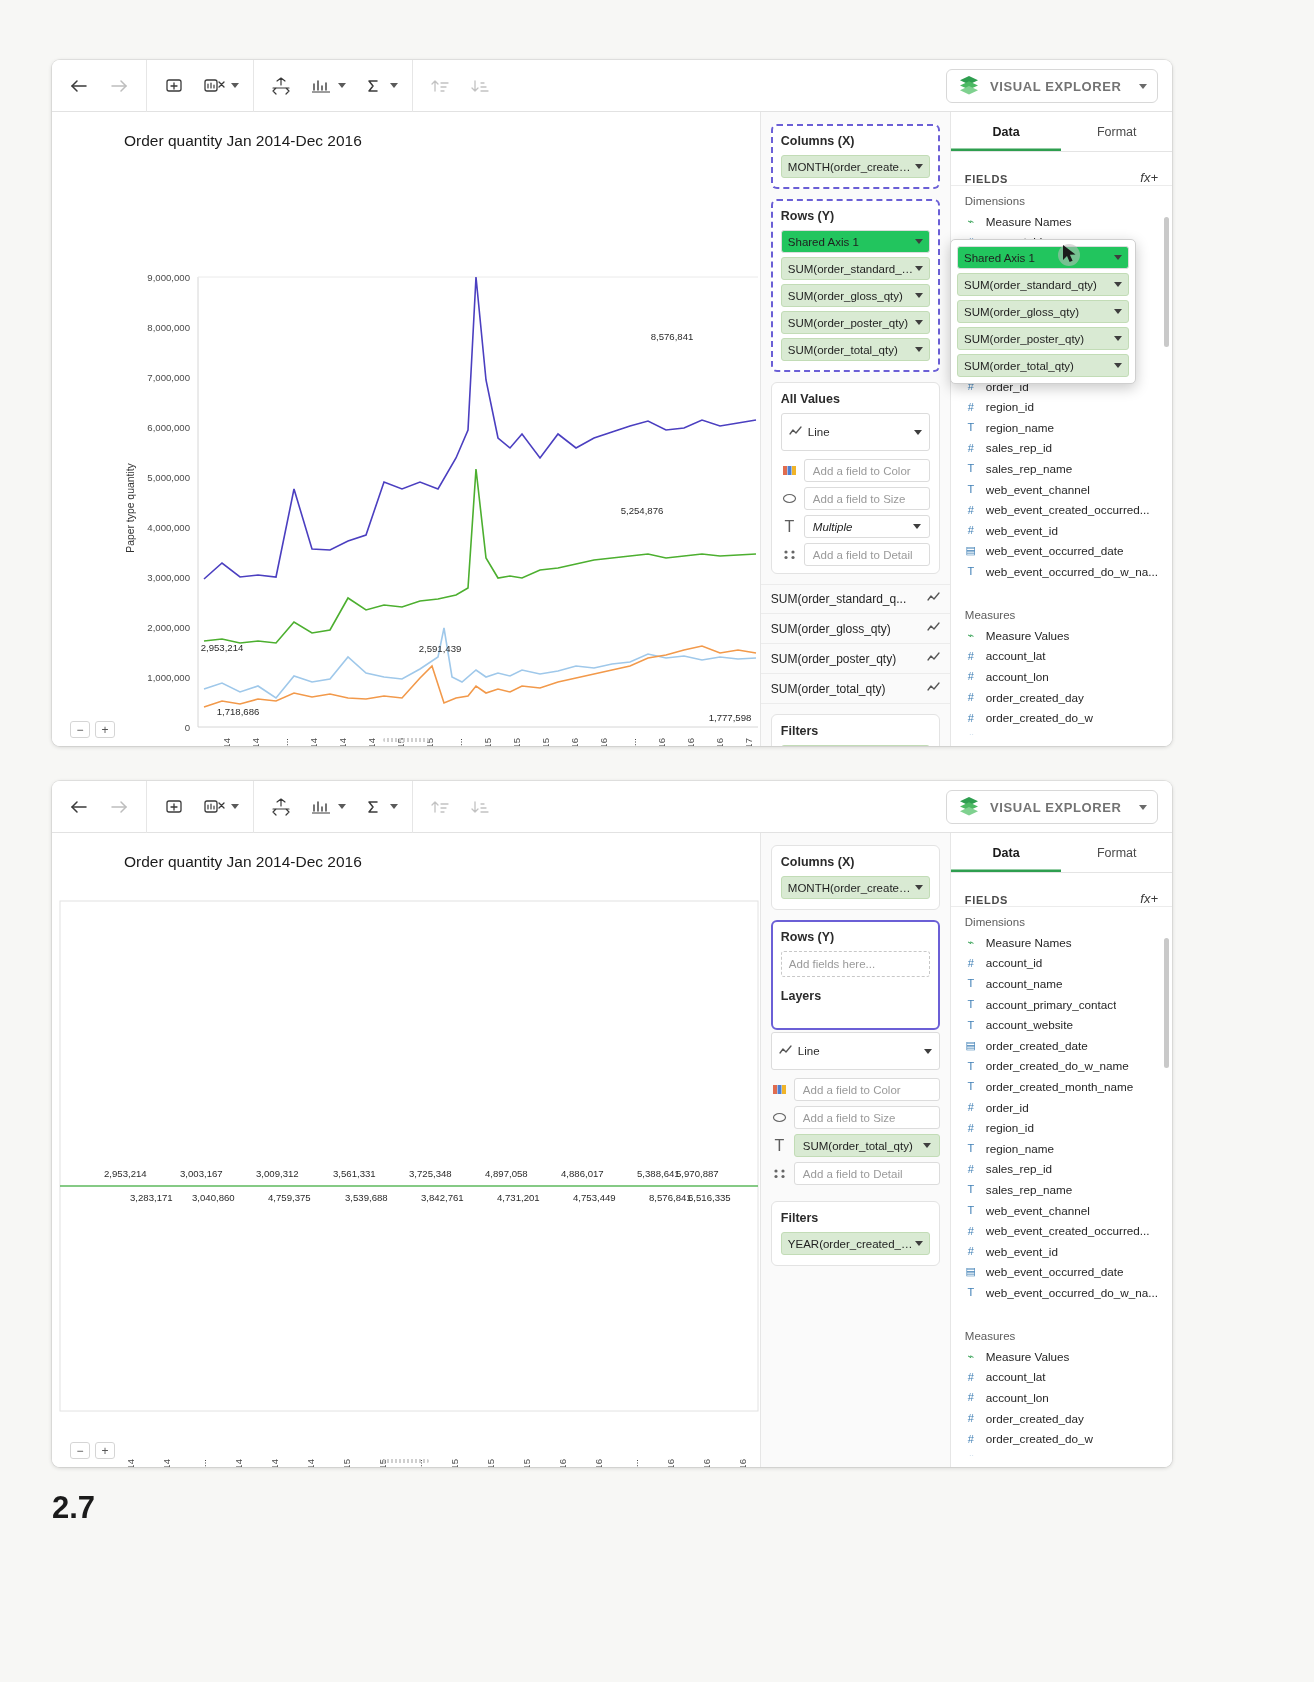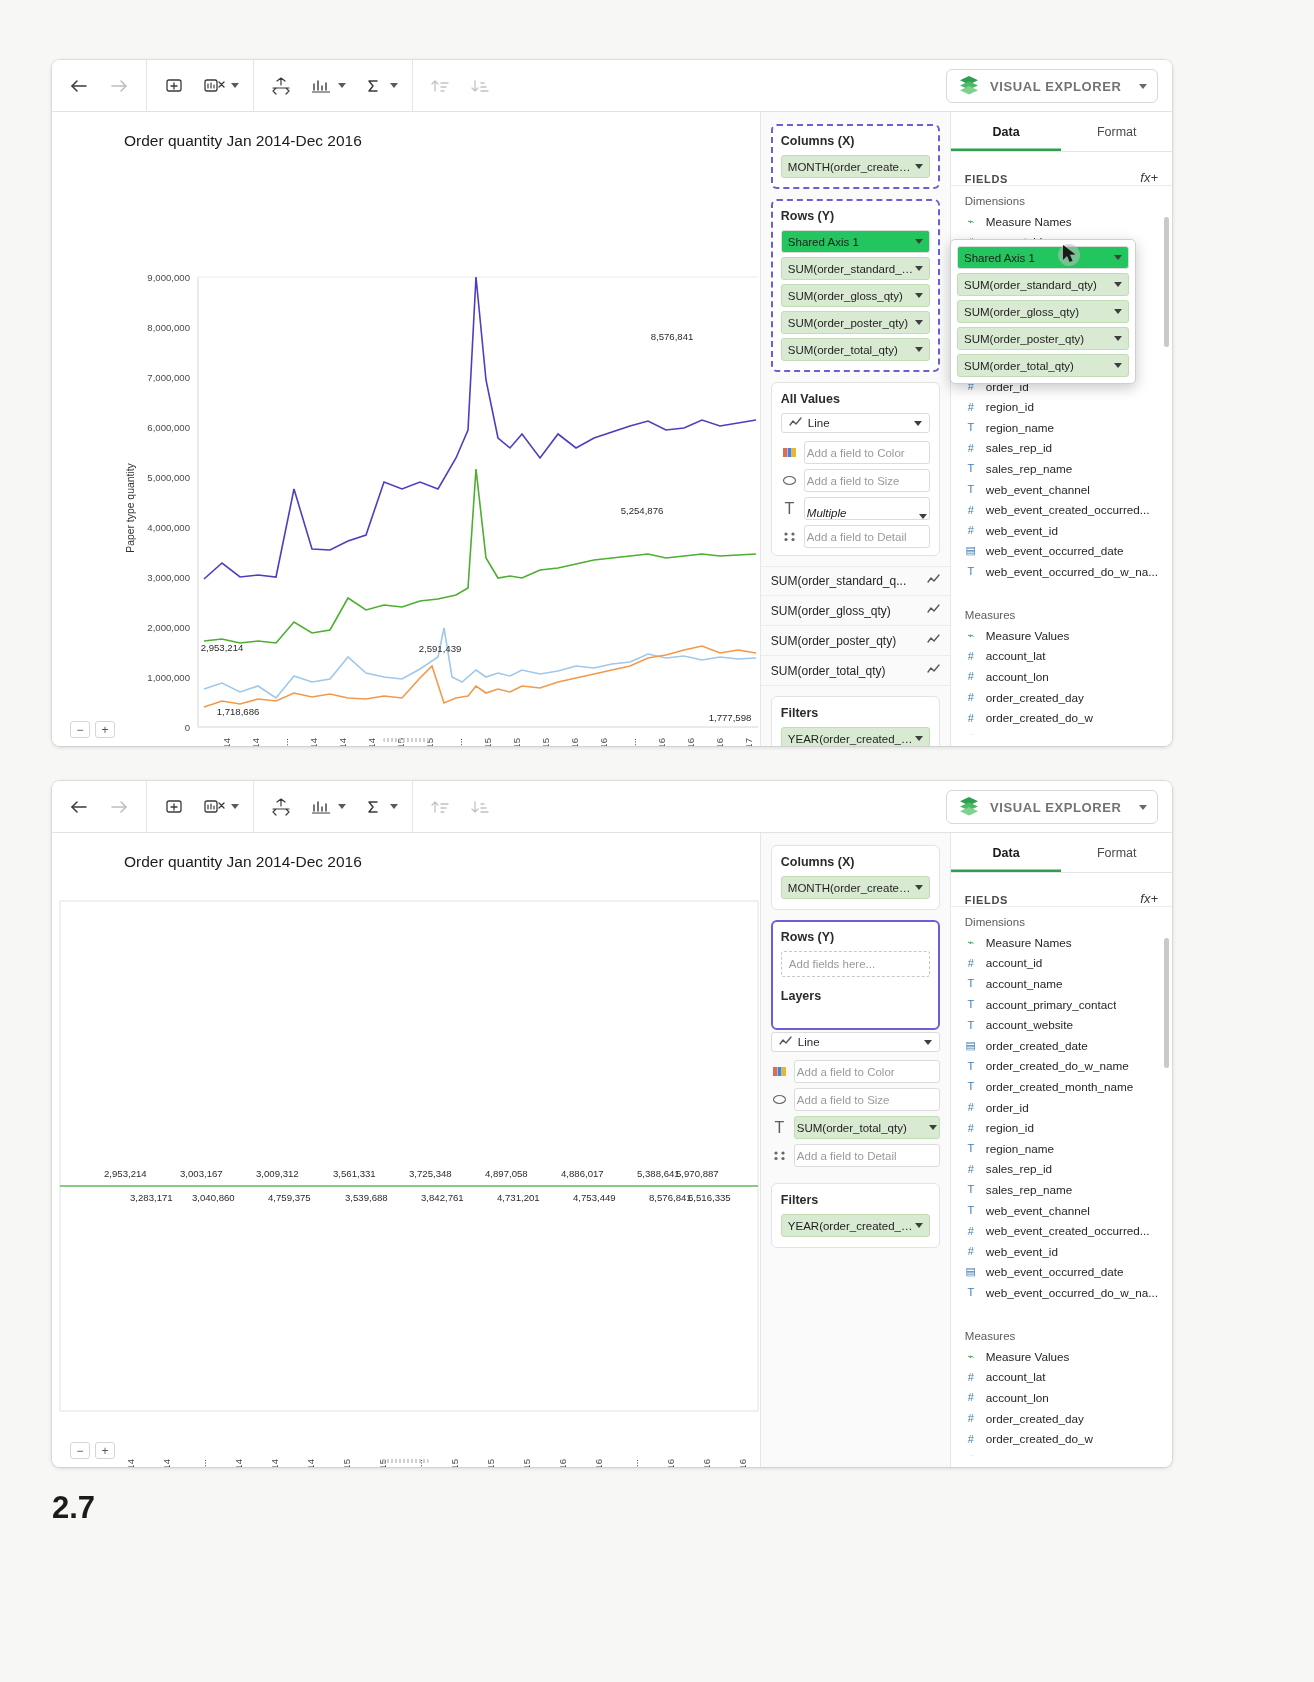--- a/index.html
+++ b/index.html
@@ -96,32 +96,32 @@
   .pill:last-child { margin-bottom:0; }
   .pill .lbl { flex:1; overflow:hidden; white-space:nowrap; text-overflow:ellipsis; }
   .pill .pc { width:0;height:0;border-left:4px solid transparent;border-right:4px solid transparent;border-top:5px solid #3e3e3e; }
   .pill.plain { background:#22c55e; border:1px solid #dcdcdc; }
   .drop-empty {
     height:26px; border:1px dashed #c8c8c8; border-radius:3px; background:#fff;
     display:flex; align-items:center; padding:0 7px; font-size:11.5px; color:#9a9a9a;
   }
 
   .marks-type {
-    height:20px; border:1px solid #dcdcdc; border-radius:3px; background:#fff;
+    height:38px; border:1px solid #dcdcdc; border-radius:3px; background:#fff;
     display:flex; align-items:center; gap:6px; padding:0 7px; font-size:11.5px; color:#2b2b2b;
     margin-bottom:8px;
   }
   .marks-type .lbl{flex:1;}
   .enc-row { display:flex; align-items:center; gap:6px; margin-bottom:5px; }
   .enc-ico { width:17px; height:17px; display:flex; align-items:center; justify-content:center; color:#5d5d5d; flex:none;}
   .enc-box {
     flex:1; height:23px; border:1px solid #dcdcdc; border-radius:3px; background:#fff;
-    display:flex; align-items:center; padding:0 2px; font-size:11.5px; color:#9a9a9a;
-  }
-  .enc-box.filled { color:#1f1f1f; font-style:italic;align-items:flex-end; }
+    display:flex; align-items:center; padding:0 8px; font-size:11.5px; color:#9a9a9a;
+  }
+  .enc-box.filled { color:#1f1f1f; font-style:italic; }
   .enc-box.green { background:#d9ead3; border-color:#c2dcb6; color:#1f1f1f; font-style:normal;}
   .enc-box .pc { width:0;height:0;border-left:4px solid transparent;border-right:4px solid transparent;border-top:5px solid #3e3e3e; margin-left:auto;}
 
   .layer-row {
     height:30px; display:flex; align-items:center; justify-content:space-between;
     font-size:12px; color:#1f1f1f; padding:0 10px; border-bottom:1px solid #ececec;
   }
   .layer-row:first-child { border-top:1px solid #ececec; }
 
   

